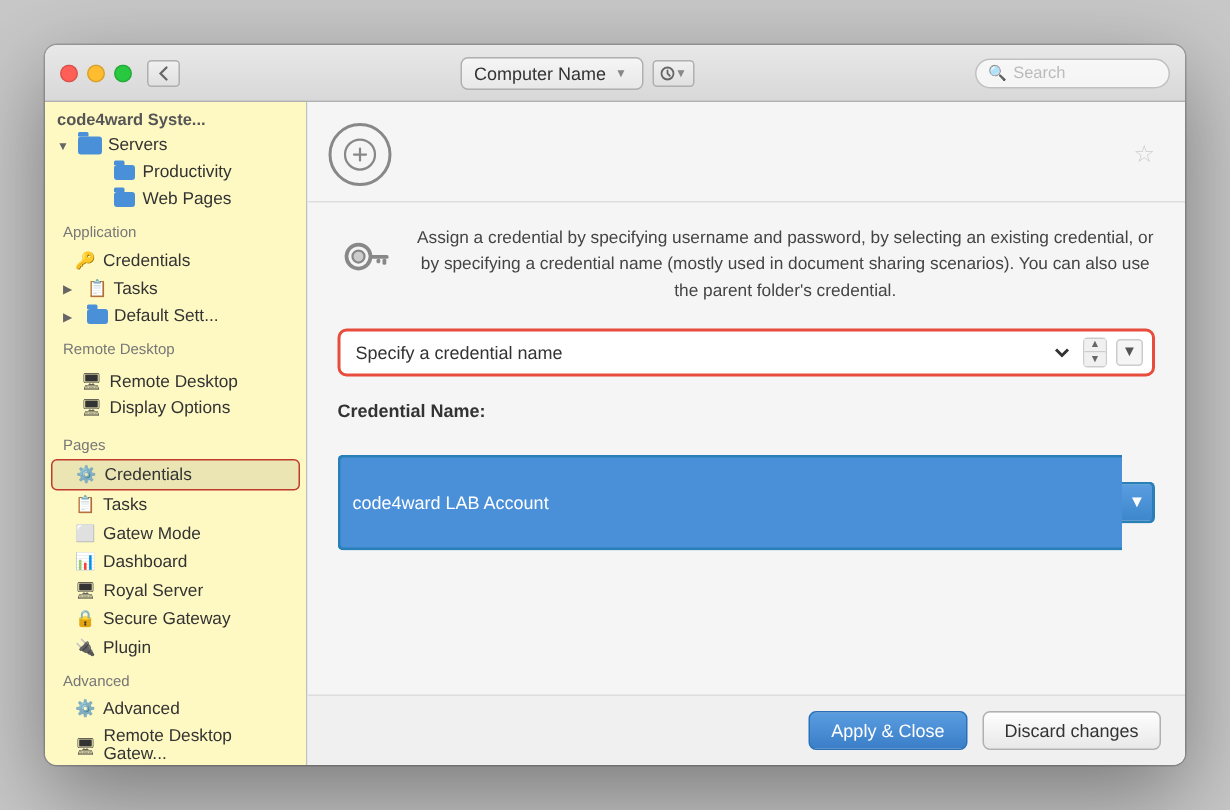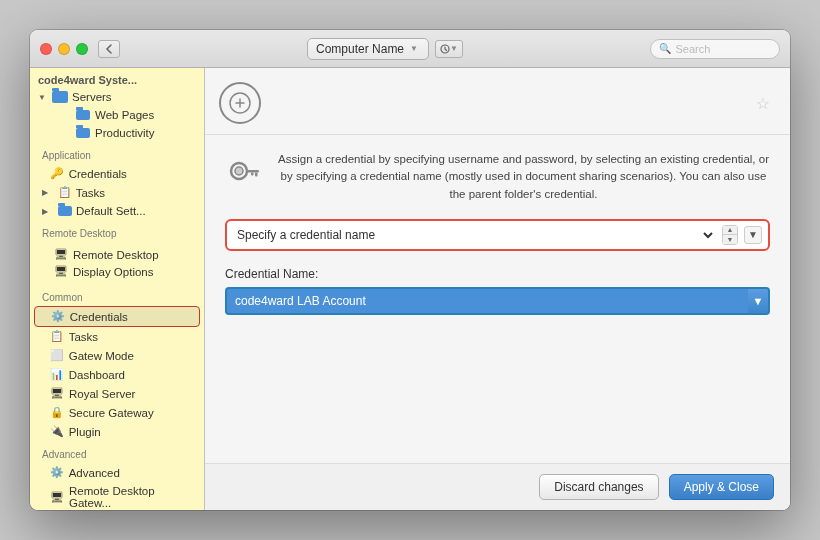--- a/index.html
+++ b/index.html
@@ -313,39 +313,39 @@
       align-items: center;
       justify-content: center;
       font-size: 10px;
       cursor: pointer;
       color: #555;
     }
 
     
     .credential-name-label {
       font-size: 12px;
-      font-weight: 400;
-      color: #333;
-      margin-bottom: 6px;
+      font-weight: 700;
+      color: #333;
+      margin-bottom: 22px;
     }
 
     .credential-name-row {
       display: flex;
       align-items: center;
       gap: 0;
     }
 
     .credential-name-input {
       flex: 1;
       background: #4a90d9;
       color: #fff;
       border: 2px solid #2980b9;
       border-right: none;
       border-radius: 4px 0 0 4px;
-      padding: 5px 8px;
+      padding: 23px 8px;
       font-size: 12px;
       outline: none;
     }
 
     .credential-name-btn {
       background: linear-gradient(to bottom, #5a9de0, #3d87cc);
       border: 2px solid #2980b9;
       border-left: none;
       border-radius: 0 4px 4px 0;
       width: 22px;
@@ -434,25 +434,25 @@
       <div style="padding: 6px 8px 2px 8px; font-size: 11px; font-weight:600; color:#555;">code4ward Syste...</div>
 
       <div class="sidebar-group">
         <span class="tree-arrow">▼</span>
         <span class="folder-icon"></span>
         <span>Servers</span>
       </div>
       <div style="padding-left: 26px;">
         <div class="sidebar-item">
           <span class="folder-icon" style="width:14px;height:10px;"></span>
-          <span>Web Pages</span>
+          <span>Productivity</span>
         </div>
         <div class="sidebar-item">
           <span class="folder-icon" style="width:14px;height:10px;"></span>
-          <span>Productivity</span>
+          <span>Web Pages</span>
         </div>
       </div>
 
       <div class="sidebar-section-header">Application</div>
       <div class="sidebar-item">
         <span style="font-size:11px;">🔑</span>
         <span>Credentials</span>
       </div>
       <div class="sidebar-group">
         <span class="tree-arrow" style="margin-left:4px;">▶</span>
@@ -470,21 +470,21 @@
         <div class="rd-item">
           <span style="font-size:11px;">🖥</span>
           <span>Remote Desktop</span>
         </div>
         <div class="rd-item">
           <span style="font-size:11px;">🖥</span>
           <span>Display Options</span>
         </div>
       </div>
 
-      <div class="sidebar-section-header">Common</div>
+      <div class="sidebar-section-header">Pages</div>
       <div class="sidebar-item selected">
         <span style="font-size:11px;">⚙️</span>
         <span>Credentials</span>
       </div>
       <div class="sidebar-item">
         <span style="font-size:11px;">📋</span>
         <span>Tasks</span>
       </div>
       <div class="sidebar-item">
         <span style="font-size:11px;">⬜</span>
@@ -559,18 +559,18 @@
         </div>
 
         <div class="credential-name-label">Credential Name:</div>
         <div class="credential-name-row">
           <input class="credential-name-input" type="text" value="code4ward LAB Account" style="">
           <div class="credential-name-btn">▼</div>
         </div>
       </div>
 
       <div class="panel-footer">
+        <button class="btn btn-primary">Apply &amp; Close</button>
         <button class="btn">Discard changes</button>
-        <button class="btn btn-primary">Apply &amp; Close</button>
       </div>
     </div>
   </div>
 </div>
 
 </body></html>

